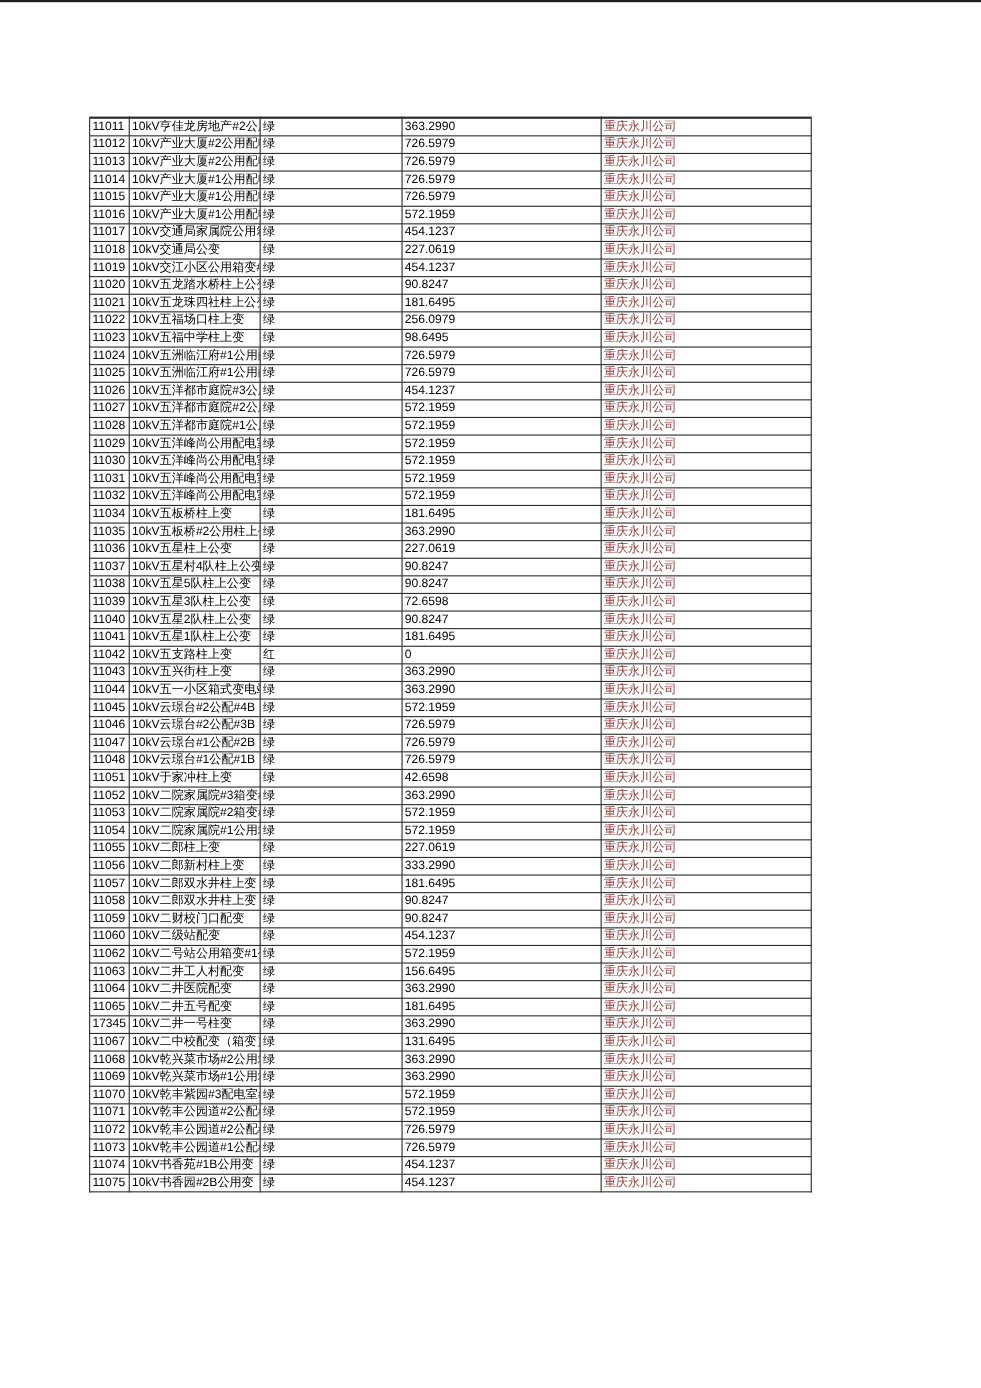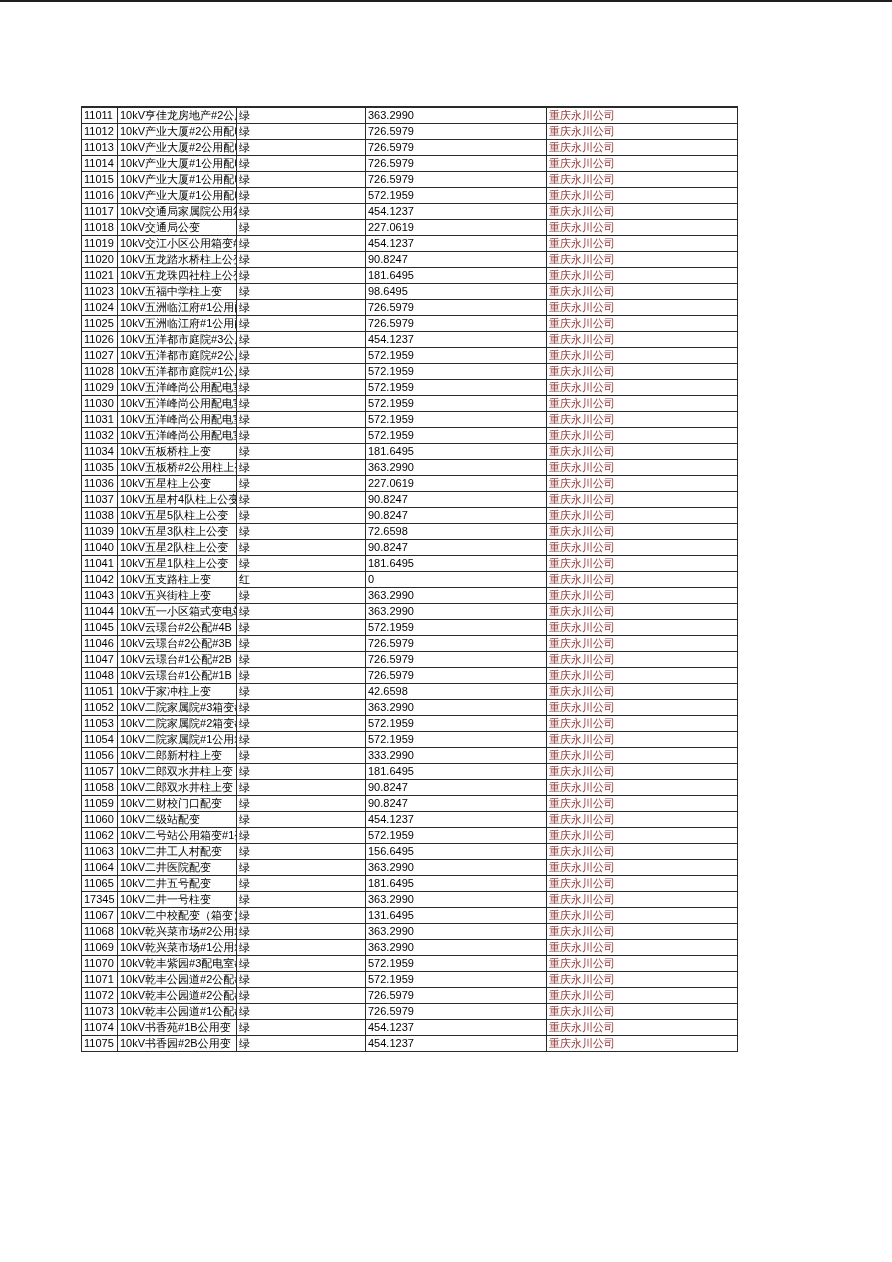--- a/index.html
+++ b/index.html
@@ -128,20 +128,27 @@
           <td class="col-company" style="color: rgb(148, 54, 52);">重庆永川公司</td>
         </tr>
         <tr>
           <td class="col-id">11021</td>
           <td class="col-name">10kV五龙珠四社柱上公变</td>
           <td class="col-status">绿</td>
           <td class="col-value">181.6495</td>
           <td class="col-company" style="color: rgb(148, 54, 52);">重庆永川公司</td>
         </tr>
         <tr>
+          <td class="col-id">11022</td>
+          <td class="col-name">10kV五福场口柱上变</td>
+          <td class="col-status">绿</td>
+          <td class="col-value">256.0979</td>
+          <td class="col-company" style="color: rgb(148, 54, 52);">重庆永川公司</td>
+        </tr>
+        <tr>
           <td class="col-id">11023</td>
           <td class="col-name">10kV五福中学柱上变</td>
           <td class="col-status">绿</td>
           <td class="col-value">98.6495</td>
           <td class="col-company" style="color: rgb(148, 54, 52);">重庆永川公司</td>
         </tr>
         <tr>
           <td class="col-id">11024</td>
           <td class="col-name">10kV五洲临江府#1公用配</td>
           <td class="col-status">绿</td>
@@ -328,20 +335,27 @@
           <td class="col-name">10kV二院家属院#2箱变#</td>
           <td class="col-status">绿</td>
           <td class="col-value">572.1959</td>
           <td class="col-company" style="color: rgb(148, 54, 52);">重庆永川公司</td>
         </tr>
         <tr>
           <td class="col-id">11054</td>
           <td class="col-name">10kV二院家属院#1公用箱</td>
           <td class="col-status">绿</td>
           <td class="col-value">572.1959</td>
+          <td class="col-company" style="color: rgb(148, 54, 52);">重庆永川公司</td>
+        </tr>
+        <tr>
+          <td class="col-id">11055</td>
+          <td class="col-name">10kV二郎柱上变</td>
+          <td class="col-status">绿</td>
+          <td class="col-value">227.0619</td>
           <td class="col-company" style="color: rgb(148, 54, 52);">重庆永川公司</td>
         </tr>
         <tr>
           <td class="col-id">11056</td>
           <td class="col-name">10kV二郎新村柱上变</td>
           <td class="col-status">绿</td>
           <td class="col-value">333.2990</td>
           <td class="col-company" style="color: rgb(148, 54, 52);">重庆永川公司</td>
         </tr>
         <tr>

